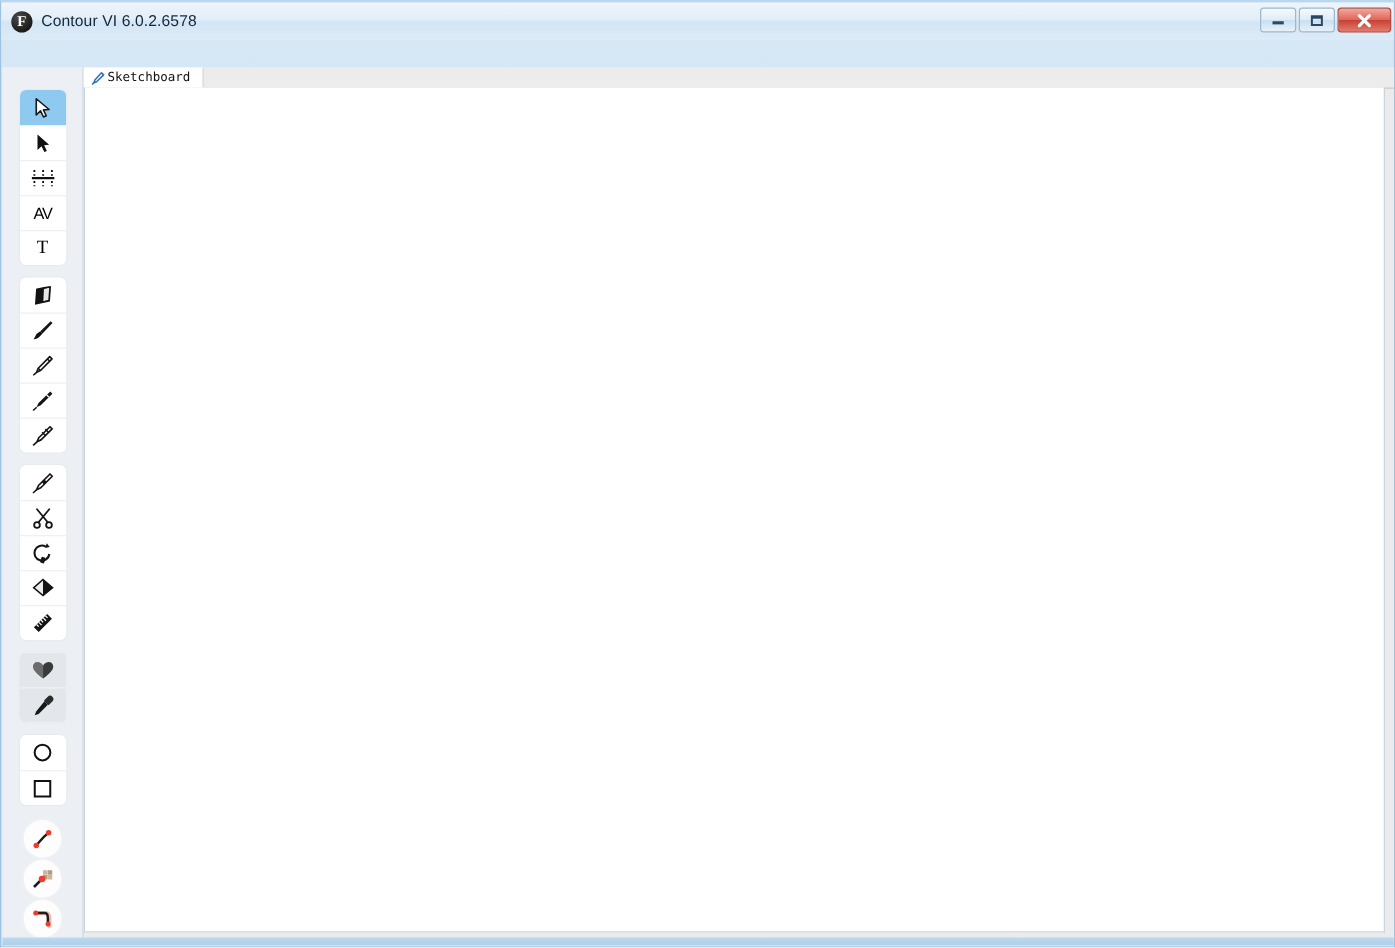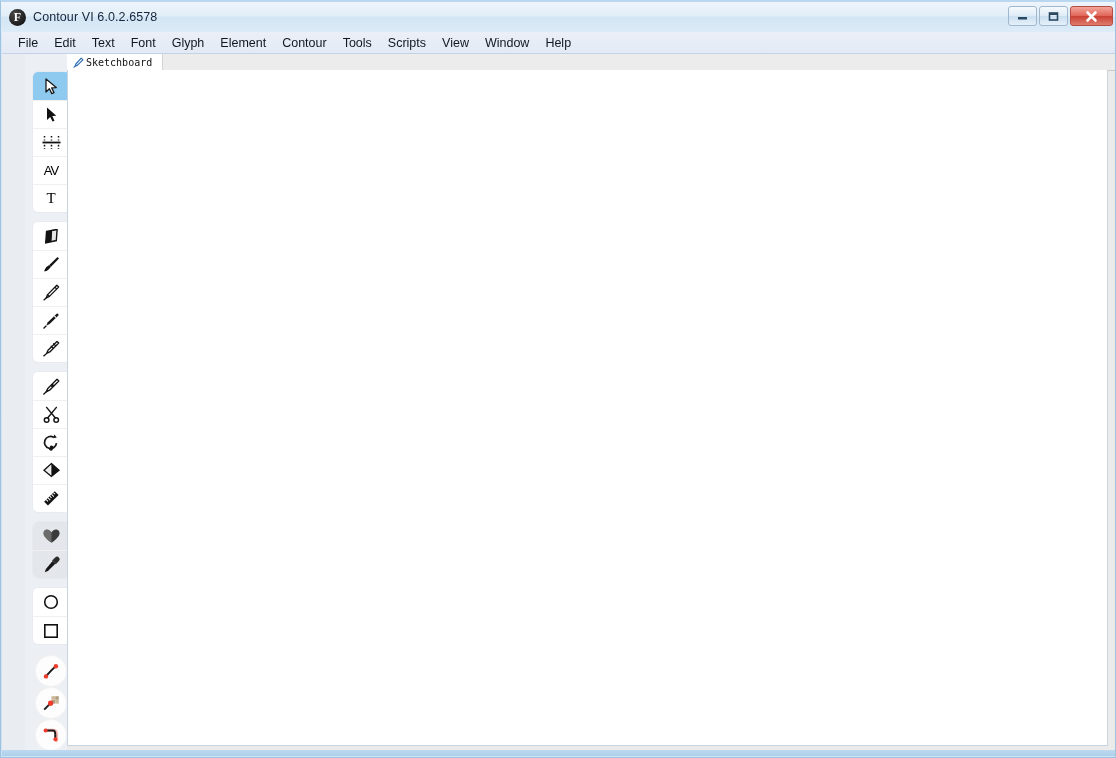--- a/index.html
+++ b/index.html
@@ -109,27 +109,26 @@
     left: 1px; top: 52px;
     width: 1114px;
     height: 700px;
     background: #e9edf2;
   }
 
   
   #toolbox {
     position: absolute;
     left: 0; top: 0;
-    width: 53px;
+    width: 65px;
     height: 700px;
     background: #eceff3;
     border-right: 1px solid #c9d4e0;
     box-sizing: border-box;
     padding-top: 18px;
-    margin-left: 23px;
   }
   .tool-group {
     width: 37px;
     margin: 0 auto 10px auto;
     background: #ffffff;
     border-radius: 5px;
     box-shadow: 0 0 0 1px rgba(0,0,0,0.02);
     overflow: hidden;
   }
   .tool-group.transparent {
@@ -255,34 +254,20 @@
         </svg>
       </div>
       <div class="win-btn close">
         <svg width="15" height="13" viewBox="0 0 15 13">
           <path d="M3.5 2.5 L11.5 10.5 M11.5 2.5 L3.5 10.5" stroke="#ffffff" stroke-width="2.6" stroke-linecap="round"></path>
         </svg>
       </div>
     </div>
   </div>
 
-  <div id="menu-bar">
-    <div class="menu-item">File</div>
-    <div class="menu-item">Edit</div>
-    <div class="menu-item">Text</div>
-    <div class="menu-item">Font</div>
-    <div class="menu-item">Glyph</div>
-    <div class="menu-item">Element</div>
-    <div class="menu-item">Contour</div>
-    <div class="menu-item">Tools</div>
-    <div class="menu-item">Scripts</div>
-    <div class="menu-item">View</div>
-    <div class="menu-item">Window</div>
-    <div class="menu-item">Help</div>
-  </div>
 
   <div id="body-area">
 
     <div id="toolbox">
 
       <div class="tool-group">
         <div class="tool-btn selected">
           <svg width="15" height="17" viewBox="0 0 15 17">
             <path d="M2 1 L2 14 L5.4 10.7 L7.8 15.6 L10 14.6 L7.7 9.9 L12.3 9.6 Z" fill="#ffffff" stroke="#1a1a1a" stroke-width="1.3" stroke-linejoin="round"></path>
           </svg>

